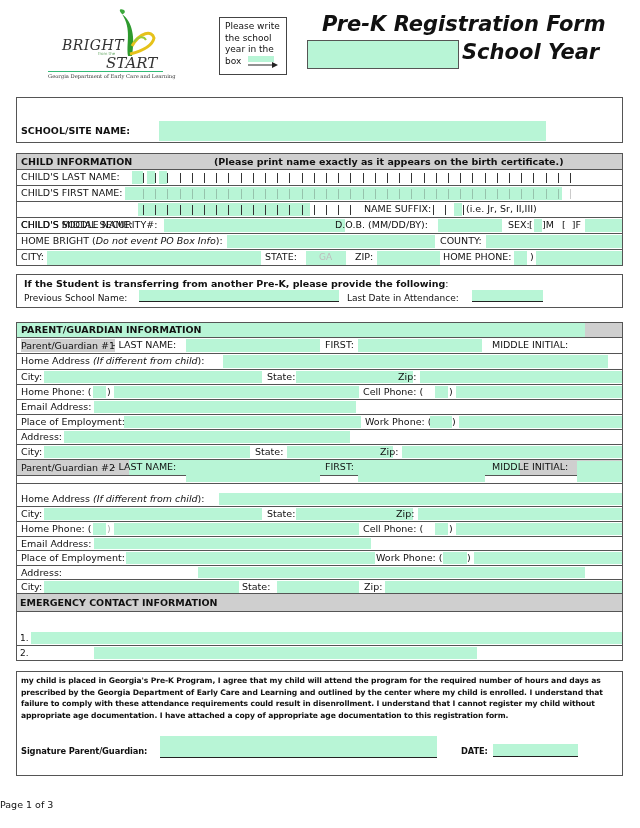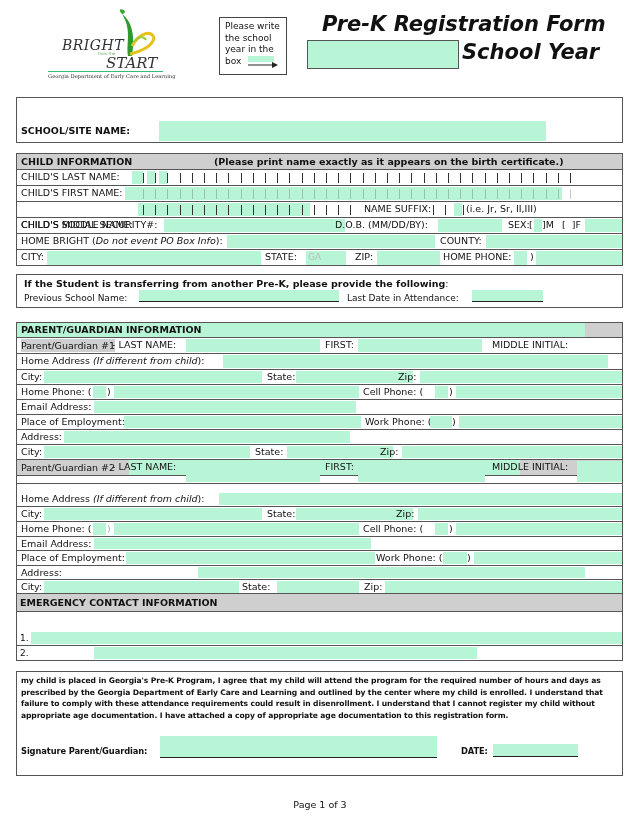--- a/index.html
+++ b/index.html
@@ -213,21 +213,21 @@
     <span class="lbl" style="left:4px;top:0"><span>HOME BRIGHT (</span><i>Do not event PO Box Info</i><span>):</span></span>
     <div class="fld fill" style="left:210px;width:208px"></div>
     <span class="lbl" style="left:423px;top:0">COUNTY:</span>
     <div class="fld fill" style="left:469px;width:136px"></div>
   </div>
 
   <div class="row" style="top:96px;height:16px;border-bottom:none">
     <span class="lbl" style="left:4px;top:0">CITY:</span>
     <div class="fld fill" style="left:30px;width:214px"></div>
     <span class="lbl" style="left:248px;top:0">STATE:</span>
-    <div class="fld fill" style="left:289px;width:40px;font-size:9px;color:#bdbdbd;padding-left:2px;line-height:13px">GA</div>
+    <div class="fld fill" style="left:289px;width:40px;font-size:9px;color:#bdbdbd;padding-left:13px;line-height:13px">GA</div>
     <span class="lbl" style="left:338px;top:0">ZIP:</span>
     <div class="fld fill" style="left:360px;width:63px"></div>
     <span class="lbl" style="left:426px;top:0">HOME PHONE: (</span>
     <div class="fld fill" style="left:497px;width:13px"></div>
     <span class="lbl" style="left:513px;top:0">)</span>
     <div class="fld fill" style="left:519px;width:86px"></div>
   </div>
 </div>
 
 <div class="box" style="left:16px;top:274px;width:607px;height:34px;border-width:1px">
@@ -381,13 +381,13 @@
     <div>prescribed by the Georgia Department of Early Care and Learning and outlined by the center where my child is enrolled. I understand that</div>
     <div>failure to comply with these attendance requirements could result in disenrollment. I understand that I cannot register my child without</div>
     <div>appropriate age documentation.  I have attached a copy of appropriate age documentation to this registration form.</div>
   </div>
   <span class="lbl legal" style="left:4px;top:74px;font-size:8.3px">Signature Parent/Guardian:</span>
   <div class="abs fill" style="left:143px;top:64px;width:277px;height:22px;border-bottom:1px solid #222"></div>
   <span class="lbl legal" style="left:444px;top:74px;font-size:8.3px">DATE:</span>
   <div class="abs fill" style="left:476px;top:72px;width:85px;height:13px;border-bottom:1px solid #222"></div>
 </div>
 
-<div class="abs" style="left:0;width:640px;top:799px;text-align:center;font-size:9.5px">Page 1 of 3</div>
+<div class="abs" style="left:0;width:640px;top:799px;text-align:left;font-size:9.5px">Page 1 of 3</div>
 
 </body></html>

